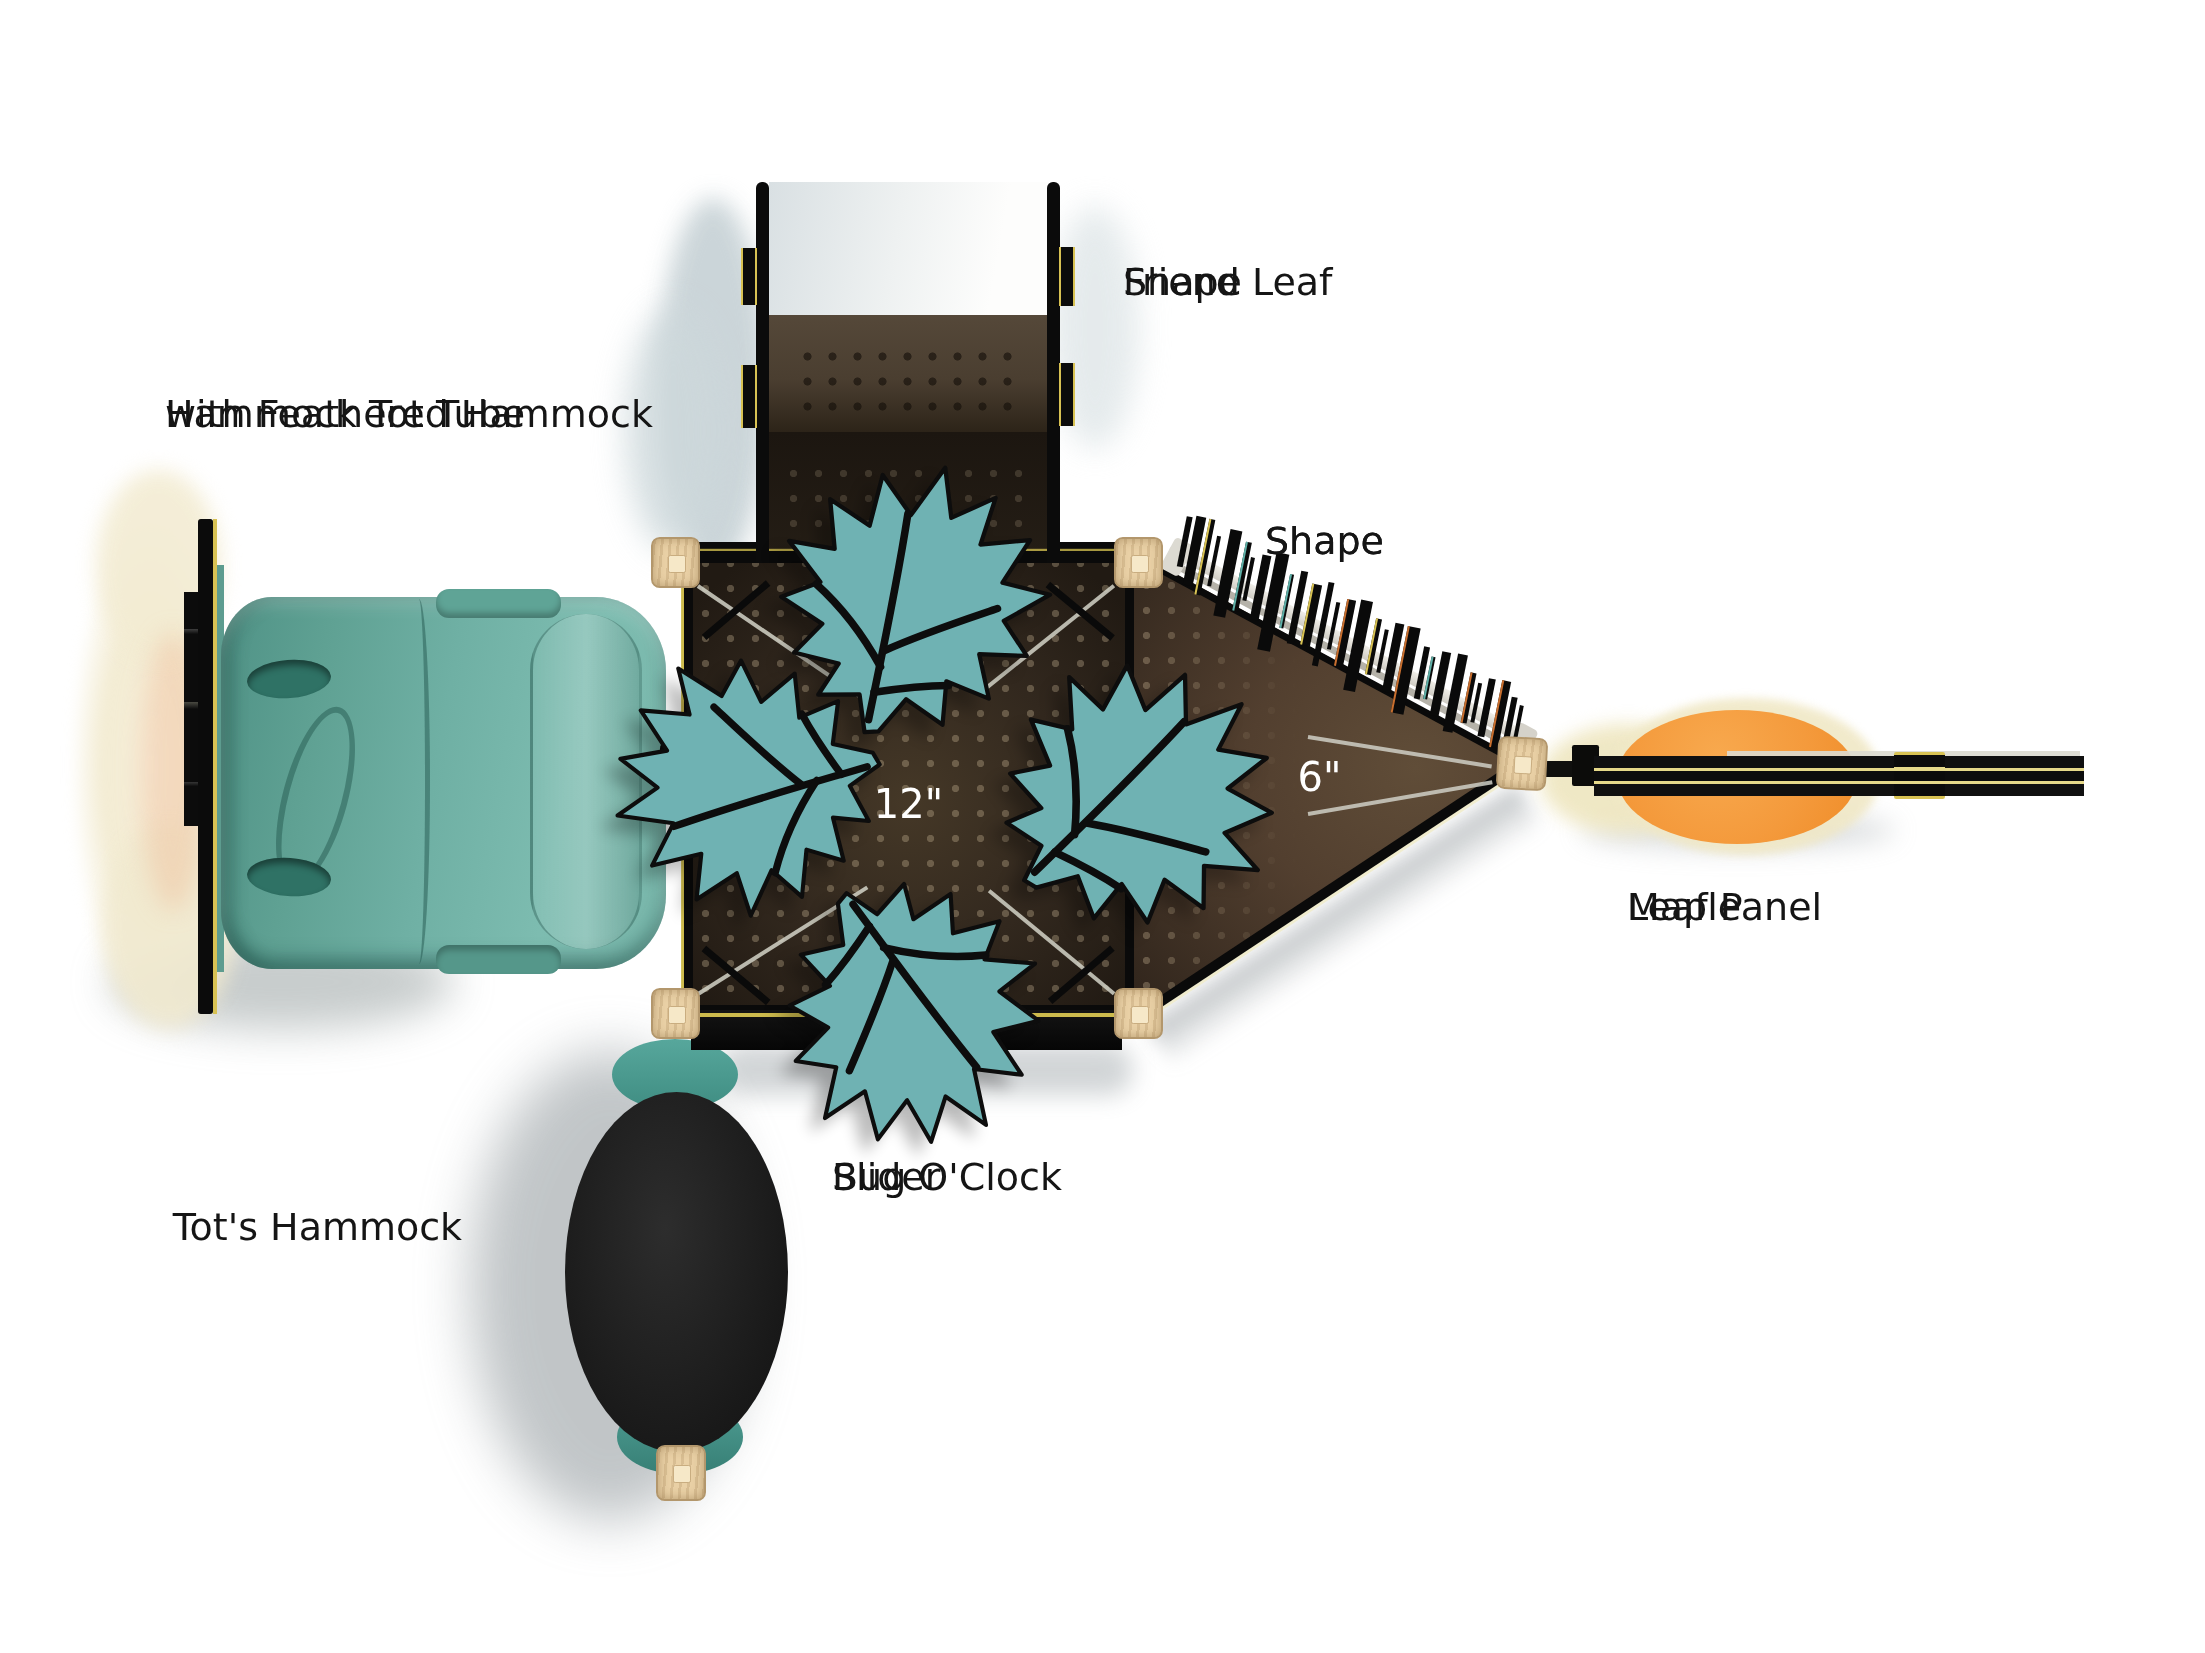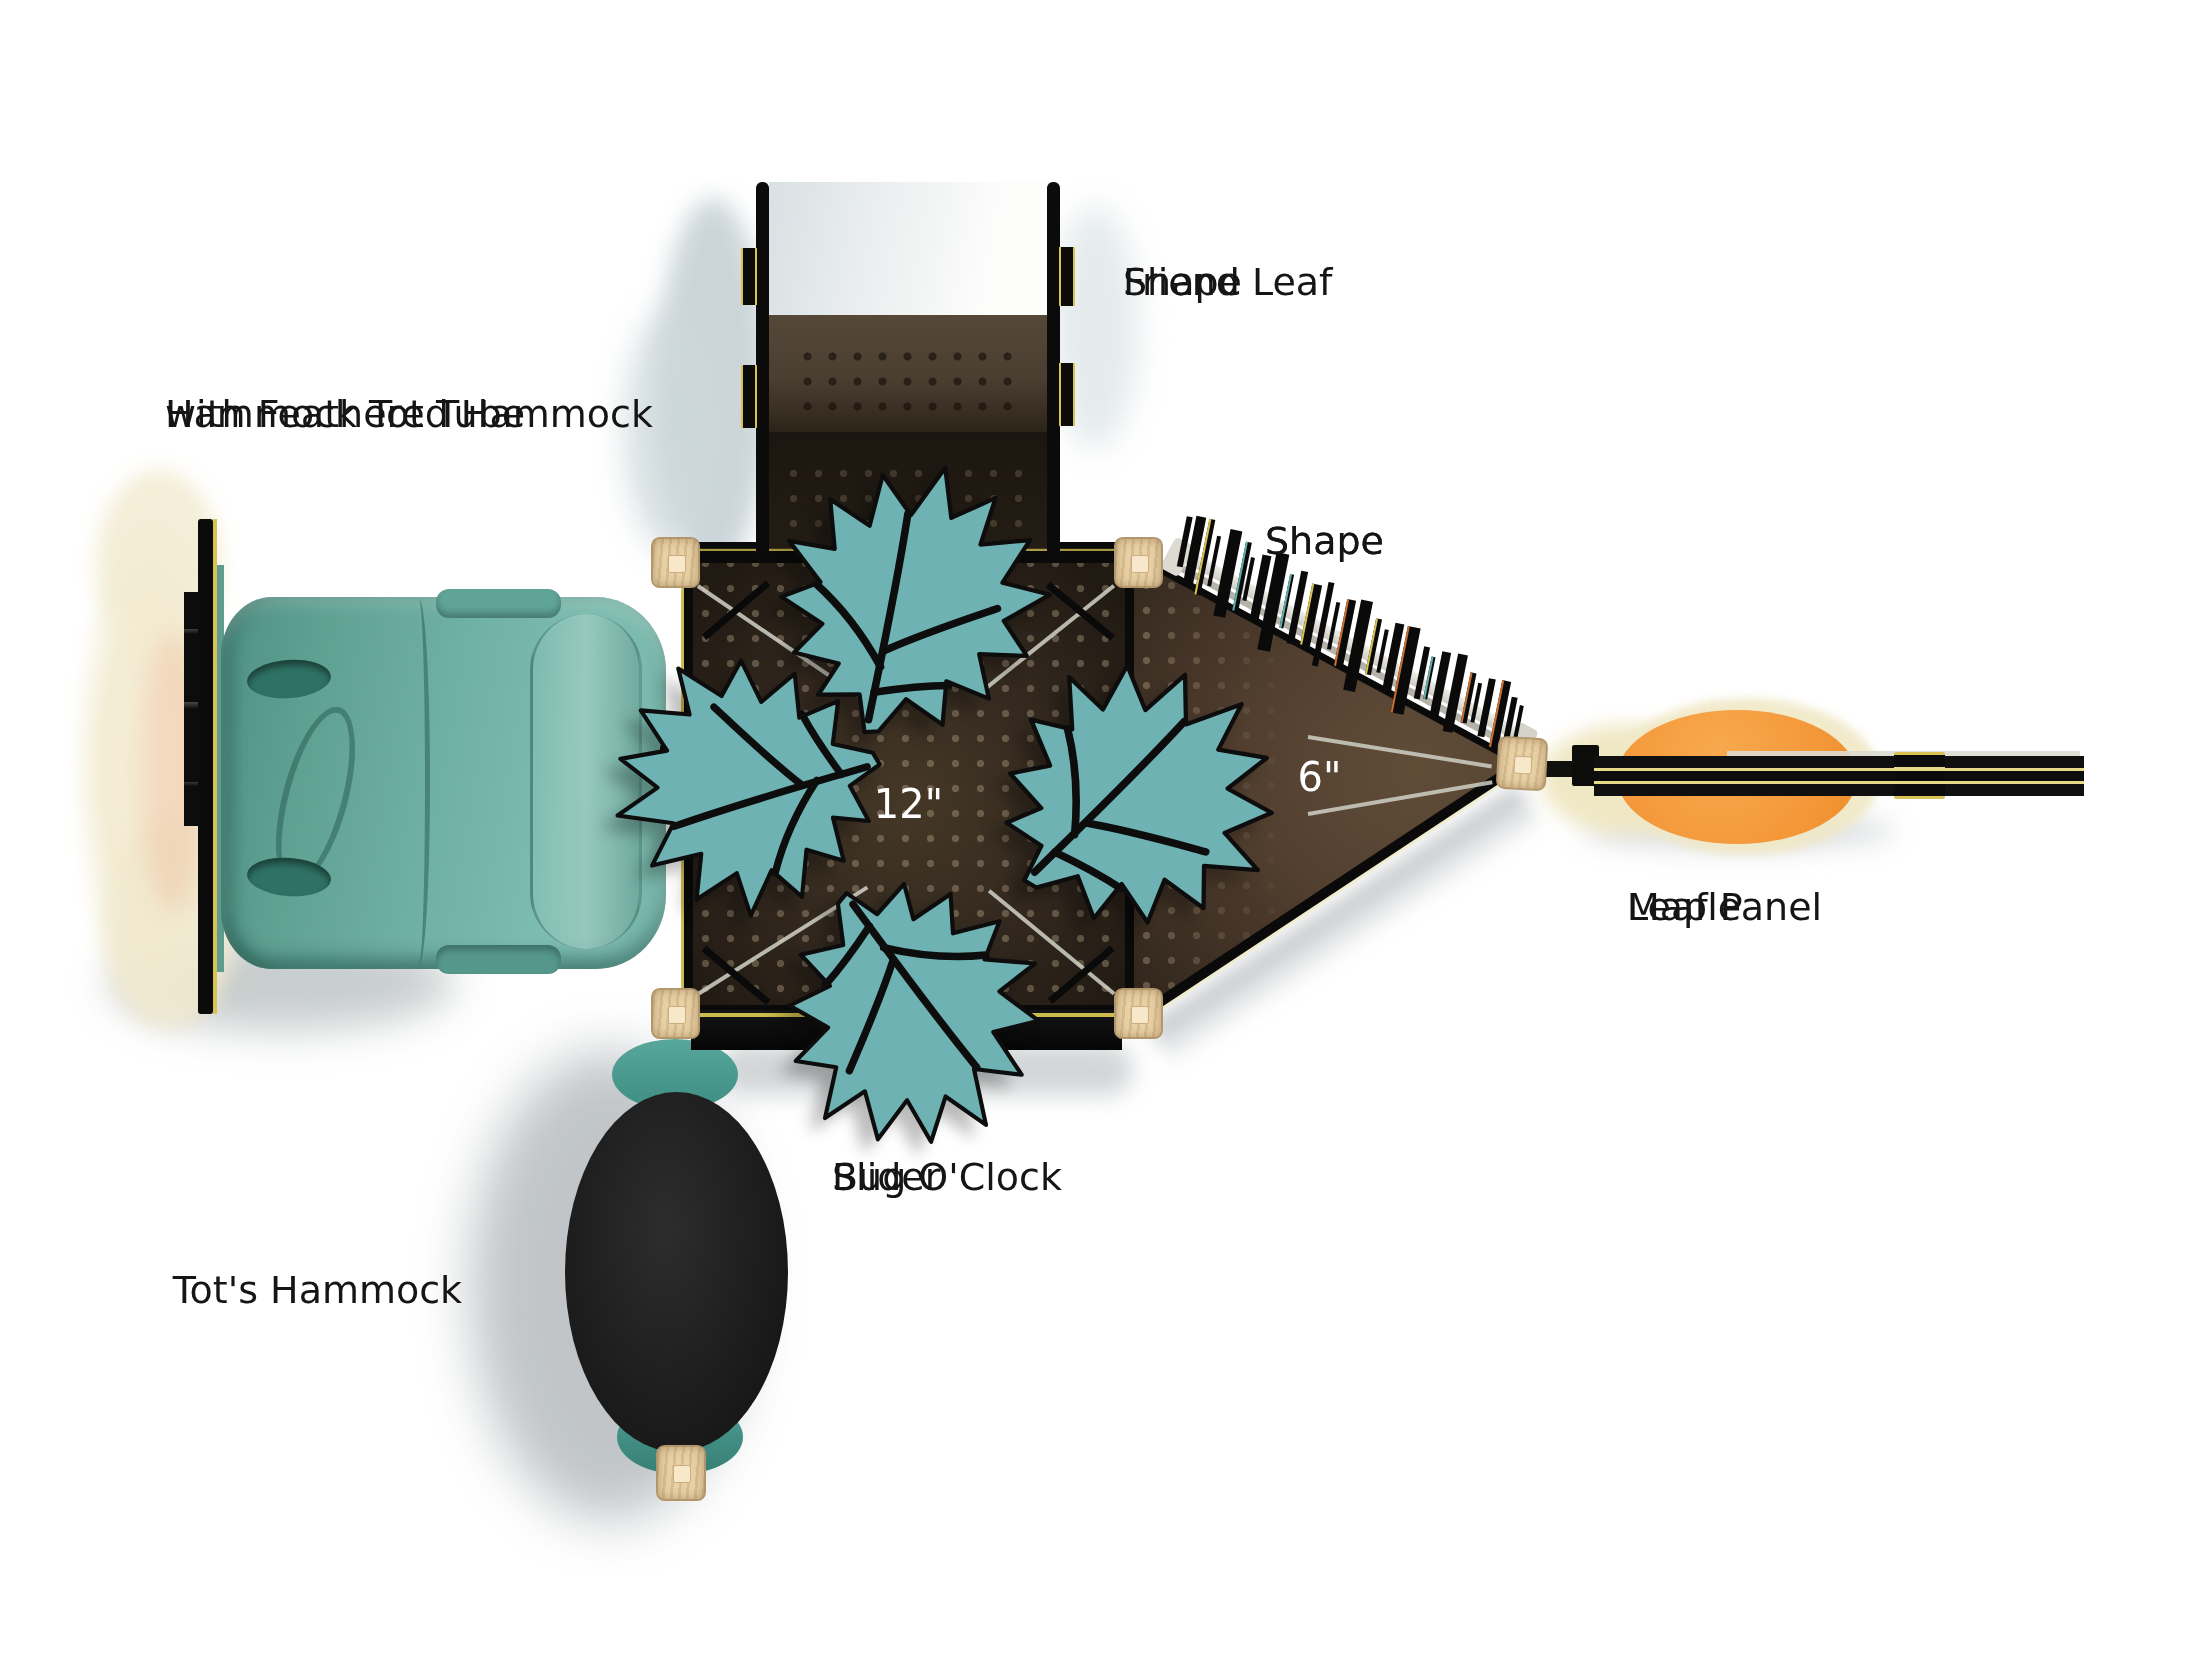--- a/index.html
+++ b/index.html
@@ -288,16 +288,16 @@
       <div>Shape</div>
   </div>
   <div class="label" style="left:1627px;top:884px;width:368px">
       <div>Maple</div>
       <div>Leaf Panel</div>
   </div>
   <div class="label" style="left:832px;top:1154px;width:368px">
       <div>Bug O'Clock</div>
       <div>Slider</div>
   </div>
-  <div class="label" style="left:97px;top:1267px;width:441px">Tot's Hammock</div>
+  <div class="label" style="left:97px;top:1204px;width:441px">Tot's Hammock</div>
 
 </div>
 
 
 </body></html>

